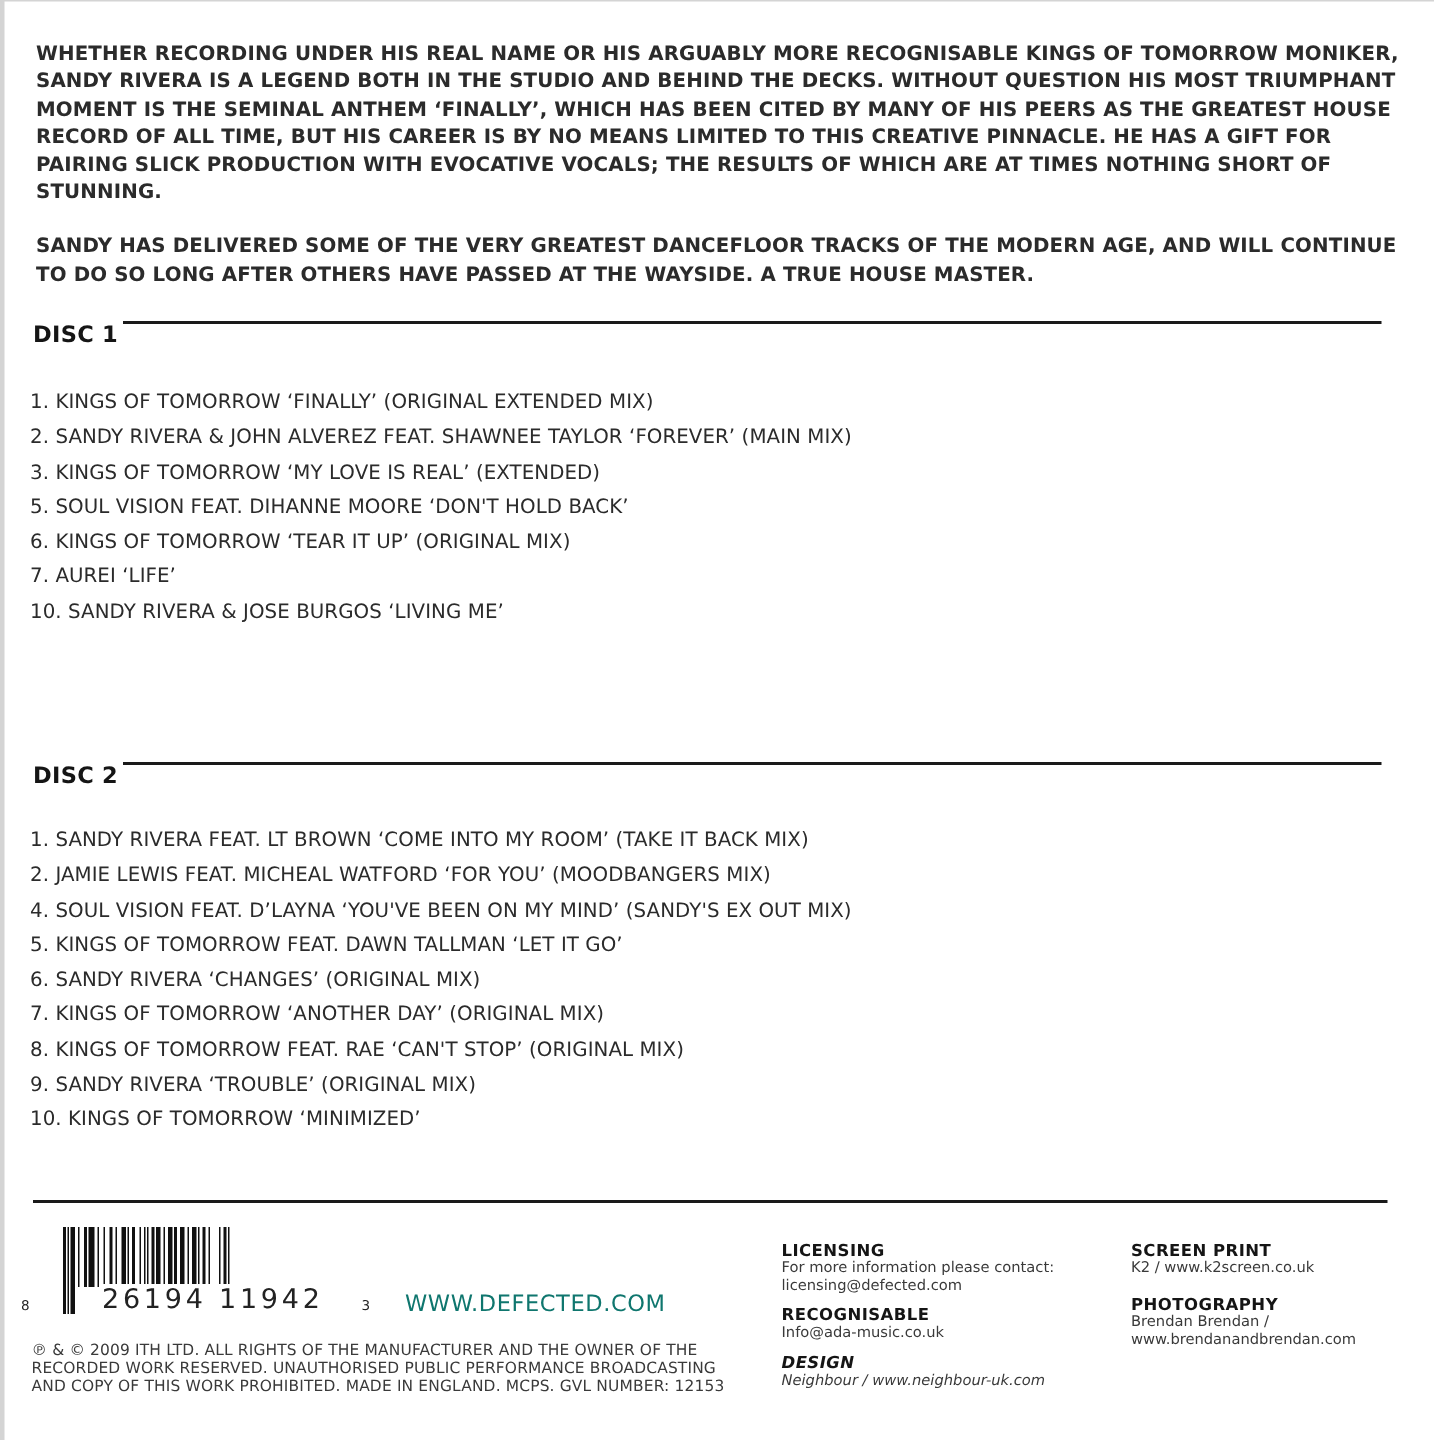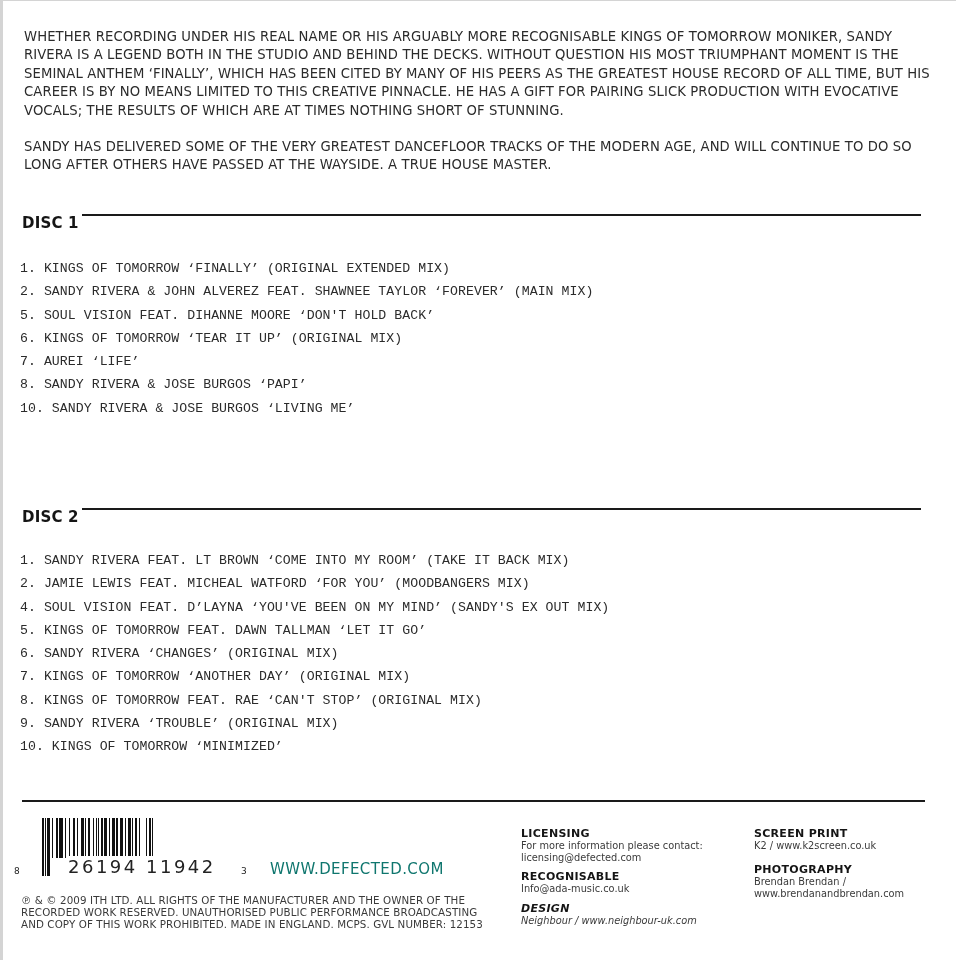--- a/index.html
+++ b/index.html
@@ -2,26 +2,26 @@
 <html><head>
 <meta charset="utf-8">
 <style>
   html, body { margin:0; padding:0; }
   body {
     width:956px; height:960px; background:#ffffff; position:relative; overflow:hidden;
     font-family:"DejaVu Sans", sans-serif; color:#2a2a2a;
   }
   .frame-left { position:absolute; left:0; top:0; width:3px; height:960px; background:#d4d4d4; }
   .frame-top { position:absolute; left:0; top:0; width:956px; height:1px; background:#d4d4d4; }
-  .bio { position:absolute; left:24px; top:28px; width:920px; font-size:13.2px; line-height:18.4px; letter-spacing:0.1px; color:#2b2b2b; }
+  .bio { position:absolute; left:24px; top:28px; width:920px; font-size:13.2px; line-height:18.4px; letter-spacing:0.1px; color:#2b2b2b;font-weight:bold; }
   .bio p { margin:0 0 18px 0; }
   .disc-head { position:absolute; left:22px; display:flex; align-items:flex-start; }
   .disc-title { font-family:"DejaVu Sans", sans-serif; font-weight:bold; font-size:15px; color:#151515; letter-spacing:0.2px; }
   .disc-rule { height:2px; background:#1a1a1a; margin-left:3px; margin-bottom:2px; }
-  .tracks { position:absolute; left:20px; list-style:none; margin:0; padding:0; font-size:13.2px; line-height:23.3px; color:#2b2b2b; letter-spacing:0.05px;font-family:Liberation Mono, monospace; }
+  .tracks { position:absolute; left:20px; list-style:none; margin:0; padding:0; font-size:13.2px; line-height:23.3px; color:#2b2b2b; letter-spacing:0.05px; }
   .bottom-rule { position:absolute; left:22px; top:800px; width:903px; height:2px; background:#1a1a1a; }
   .barcode-wrap { position:absolute; left:18px; top:818px; width:235px; height:62px; }
   .barcode-bars { position:absolute; left:24px; top:0; height:60px; width:192px; display:flex; align-items:flex-start; }
   .barcode-bars span { display:block; background:#111; height:40px; }
   .barcode-bars span.tall { height:58px; }
   .barcode-bars span.gap { background:transparent; }
   .bc-num { position:absolute; font-family:"DejaVu Sans", sans-serif; color:#222; }
   .bc-left { left:-4px; top:48px; font-size:9px; }
   .bc-main { left:48px; top:38px; font-size:18px; letter-spacing:2.5px; background:#fff; padding:0 2px; }
   .bc-main2 { left:126px; top:38px; font-size:18px; letter-spacing:2.5px; background:#fff; padding:0 2px; }
@@ -42,24 +42,24 @@
   <p>SANDY HAS DELIVERED SOME OF THE VERY GREATEST DANCEFLOOR TRACKS OF THE MODERN AGE, AND WILL CONTINUE TO DO SO LONG AFTER OTHERS HAVE PASSED AT THE WAYSIDE. A TRUE HOUSE MASTER.</p>
 </div>
 
 <div class="disc-head" style="top:214px;">
   <span class="disc-title">DISC 1</span>
   <span class="disc-rule" style="width:839px;"></span>
 </div>
 <ul class="tracks" style="top:257px;">
   <li>1. KINGS OF TOMORROW ‘FINALLY’ (ORIGINAL EXTENDED MIX)</li>
   <li>2. SANDY RIVERA &amp; JOHN ALVEREZ FEAT. SHAWNEE TAYLOR ‘FOREVER’ (MAIN MIX)</li>
+  <li>3. KINGS OF TOMORROW ‘MY LOVE IS REAL’ (EXTENDED)</li>
   <li>5. SOUL VISION FEAT. DIHANNE MOORE ‘DON'T HOLD BACK’</li>
   <li>6. KINGS OF TOMORROW ‘TEAR IT UP’ (ORIGINAL MIX)</li>
   <li>7. AUREI ‘LIFE’</li>
-  <li>8. SANDY RIVERA &amp; JOSE BURGOS ‘PAPI’</li>
   <li>10. SANDY RIVERA &amp; JOSE BURGOS ‘LIVING ME’</li>
 </ul>
 
 <div class="disc-head" style="top:508px;">
   <span class="disc-title">DISC 2</span>
   <span class="disc-rule" style="width:839px;"></span>
 </div>
 <ul class="tracks" style="top:549px;">
   <li>1. SANDY RIVERA FEAT. LT BROWN ‘COME INTO MY ROOM’ (TAKE IT BACK MIX)</li>
   <li>2. JAMIE LEWIS FEAT. MICHEAL WATFORD ‘FOR YOU’ (MOODBANGERS MIX)</li>

